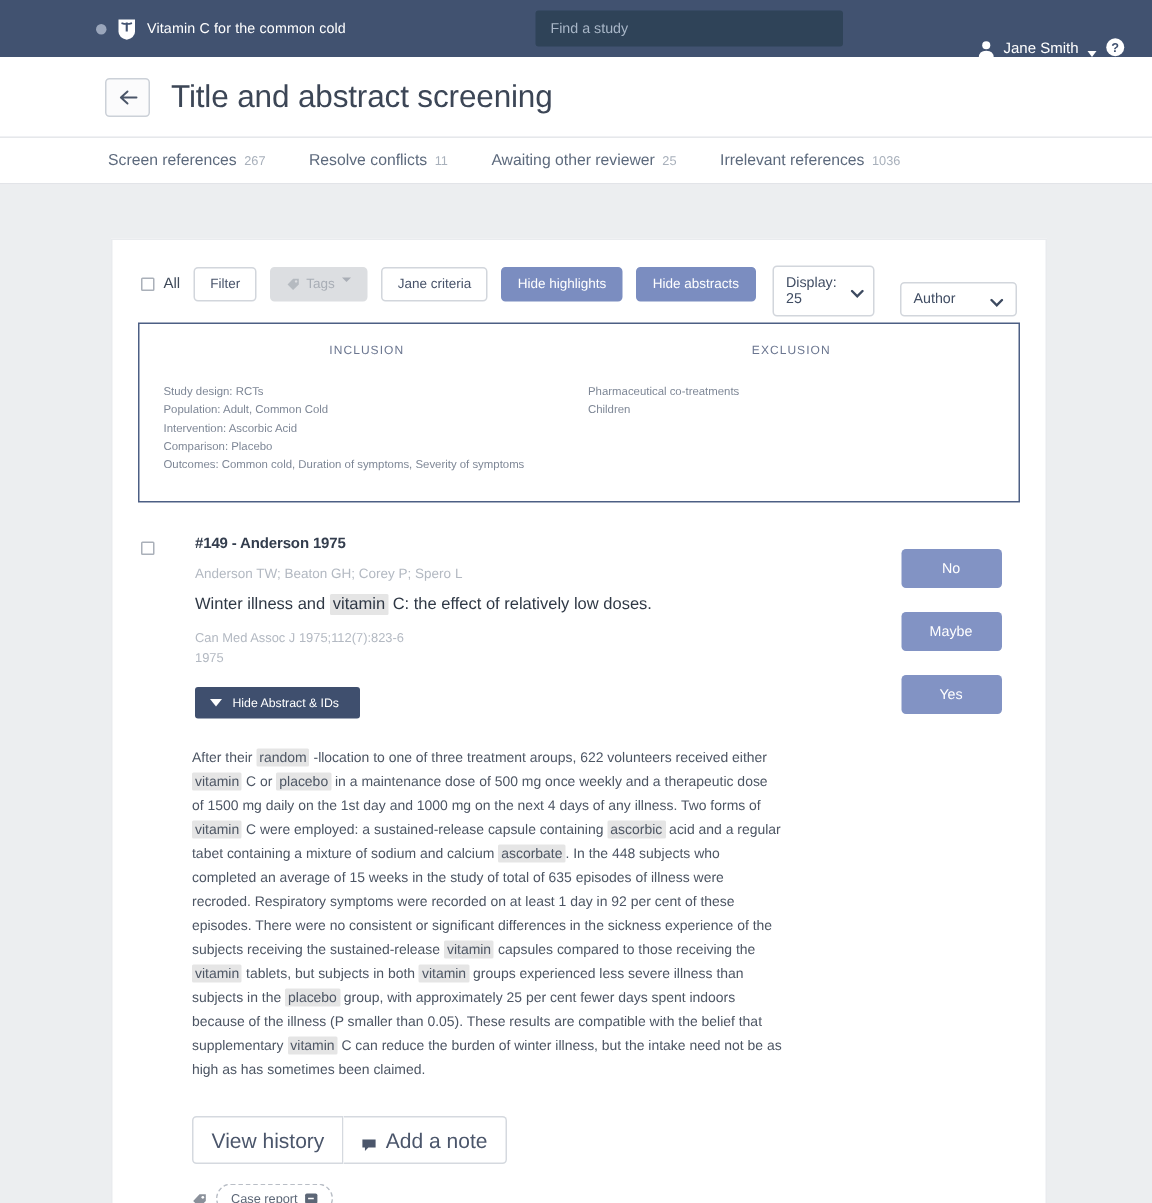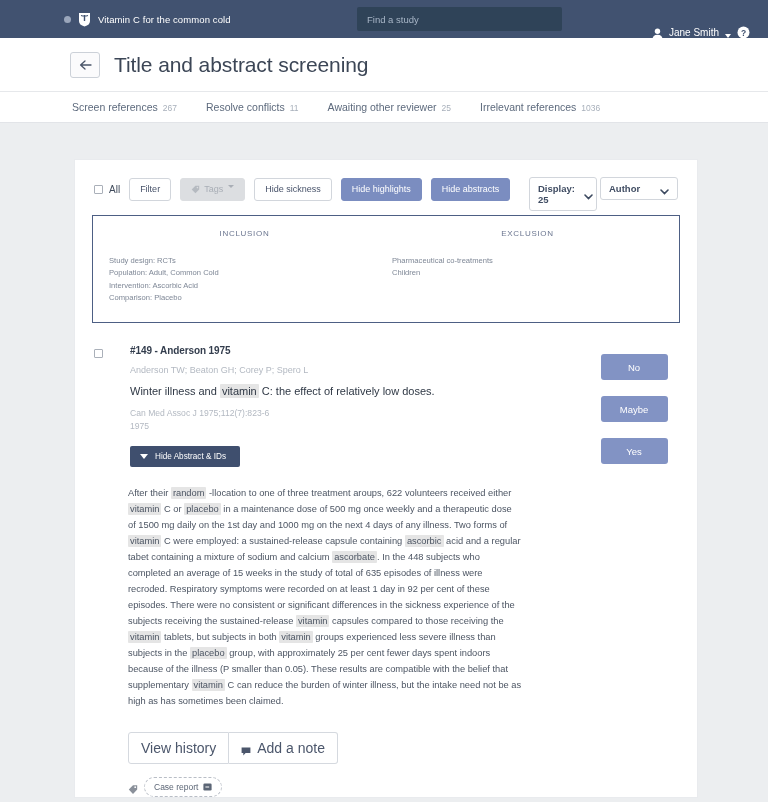--- a/index.html
+++ b/index.html
@@ -132,21 +132,21 @@
   .tag-glyph { width: 9px; height: 9px; display: block; opacity: .75; }
   .mini-caret {
     width: 0; height: 0;
     border-left: 3px solid transparent;
     border-right: 3px solid transparent;
     border-top: 3.5px solid #a9aeb6;
     display: block; margin-left: 1px;
   }
   .toolbar-right {
     position: absolute; right: 2px; top: -1px;
-    display: flex; align-items: flex-start; gap: 3px; font-weight: bold;
+    display: flex; align-items: flex-end; gap: 17px;
   }
   .select-box {
     display: flex; align-items: center; justify-content: space-between;
     gap: 9px;
     border: 1px solid #d2d6dc; background: #fff;
     padding: 5px 8px; border-radius: 3px;
     font-size: 9.5px; color: #404d63; cursor: pointer;
   }
   .sel-display { width: 68px; }
   .sel-author { width: 78px; }
@@ -339,21 +339,21 @@
       <span class="btn btn-disabled">
         <span class="tag-glyph">
           <svg viewBox="0 0 9 9" width="9" height="9">
             <path d="M0.7 4.6 L4.4 0.8 L8.2 0.8 L8.2 4.6 L4.4 8.3 Z" fill="#a9aeb6"></path>
             <circle cx="6.4" cy="2.6" r="0.8" fill="#dcdee1"></circle>
           </svg>
         </span>
         <span>Tags</span>
         <span class="mini-caret"></span>
       </span>
-      <button class="btn btn-light">Hide sickness</button>
+      <button class="btn btn-light">Jane criteria</button>
       <button class="btn btn-primary">Hide highlights</button>
       <button class="btn btn-primary">Hide abstracts</button>
 
       <div class="toolbar-right">
         <div class="select-box sel-display">
           <span>Display: 25</span>
           <span class="chev">
             <svg viewBox="0 0 9 6" width="9" height="6">
               <path d="M1 1 L4.5 4.6 L8 1" stroke="#3d4a60" stroke-width="1.6" fill="none" stroke-linecap="round"></path>
             </svg>
@@ -370,20 +370,21 @@
       </div>
     </div>
 
     <div class="criteria">
       <div class="crit-col">
         <div class="crit-head">INCLUSION</div>
         <div class="crit-line">Study design: RCTs</div>
         <div class="crit-line">Population: Adult, Common Cold</div>
         <div class="crit-line">Intervention: Ascorbic Acid</div>
         <div class="crit-line">Comparison: Placebo</div>
+        <div class="crit-line">Outcomes: Common cold, Duration of symptoms, Severity of symptoms</div>
       </div>
       <div class="crit-col right">
         <div class="crit-head ex">EXCLUSION</div>
         <div class="crit-line">Pharmaceutical co-treatments</div>
         <div class="crit-line">Children</div>
       </div>
     </div>
 
     <div class="record">
       <div class="rec-check">

